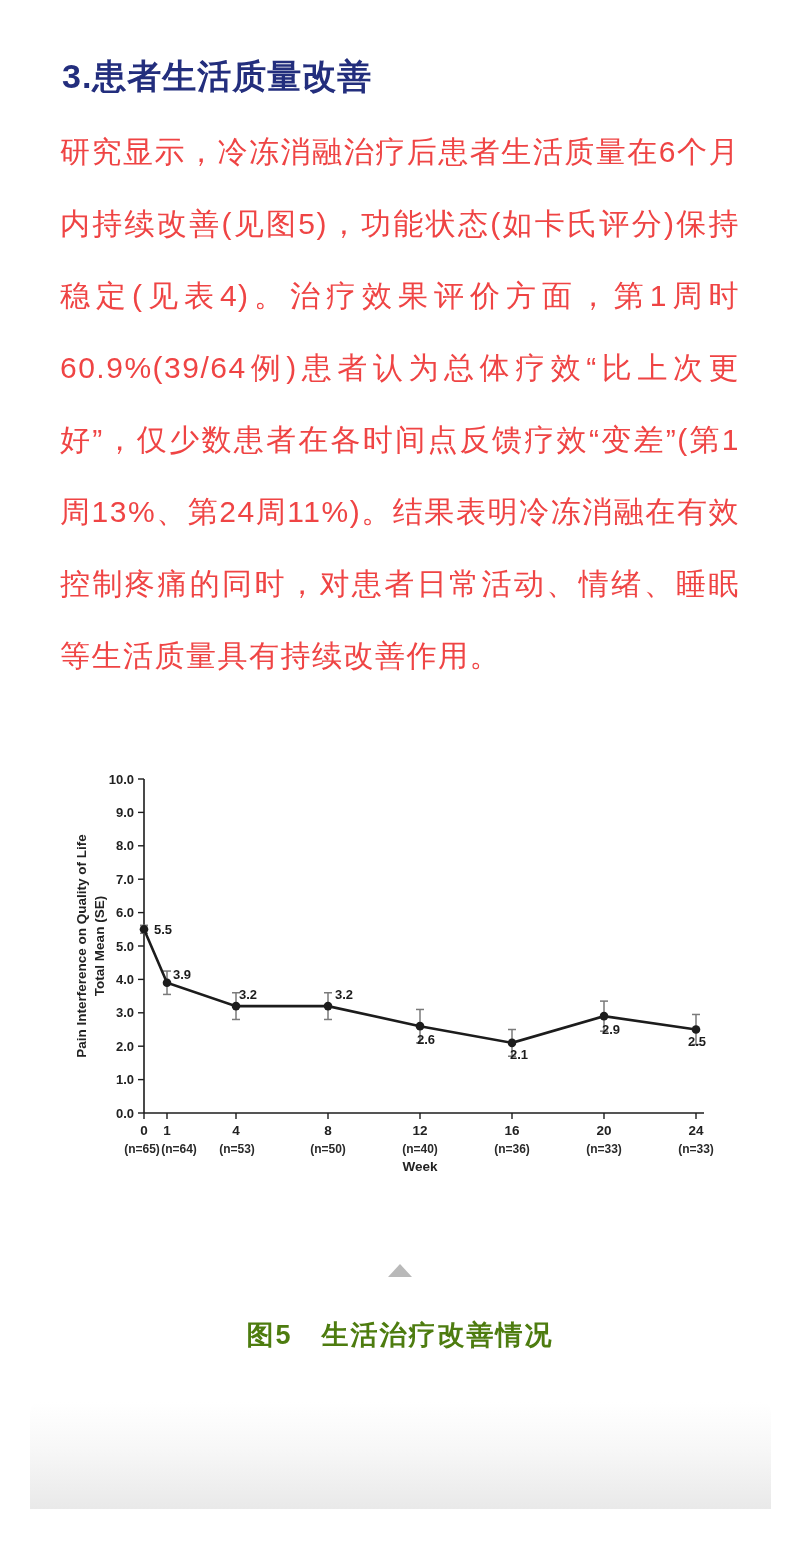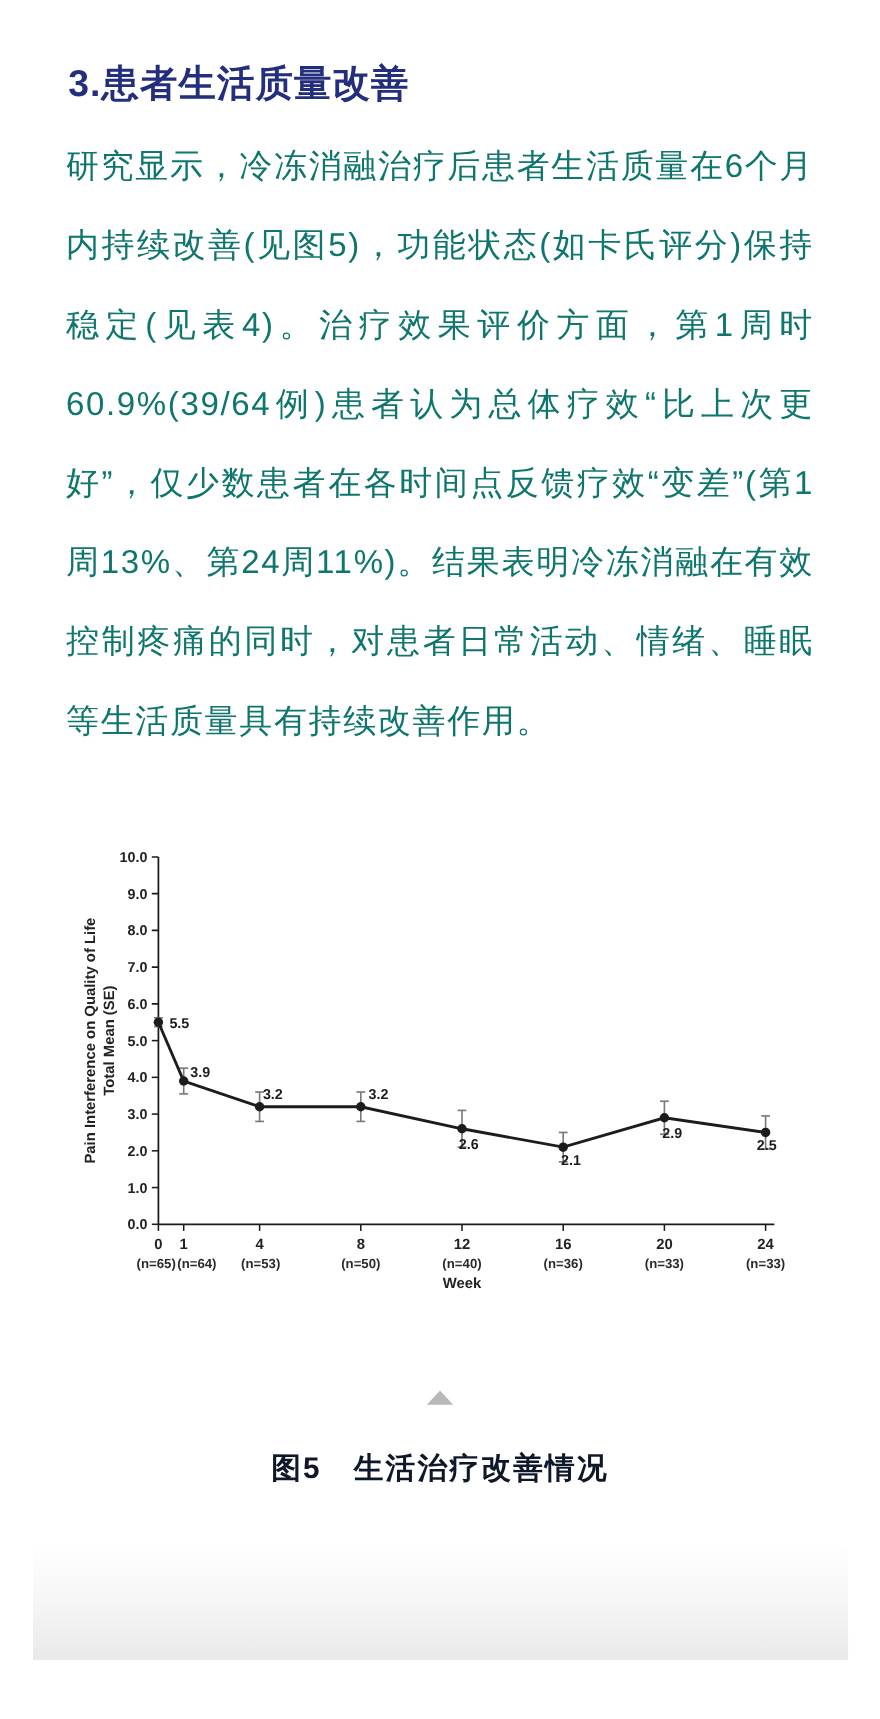--- a/index.html
+++ b/index.html
@@ -18,21 +18,21 @@
     font-weight:700;
     color:#232e7d;
     letter-spacing:1px;
     line-height:48px;
   }
   .body-paragraph {
     margin:16px 60px 0 60px;
     width:680px;
     font-size:30px;
     line-height:72px;
-    color:#0f766e;
+    color:#ef4444;
     letter-spacing:1.5px;
     text-align:justify;
     text-justify:inter-character;
   }
   .figure-block {
     margin:55px 0 0 60px;
     width:680px; height:440px;
   }
   .figure-block svg { display:block; }
   .tick   { font:700 13px "Liberation Sans","DejaVu Sans",sans-serif; fill:#222222; }
@@ -50,21 +50,21 @@
     border-left:12px solid transparent;
     border-right:12px solid transparent;
     border-bottom:13px solid #b9b9b9;
     cursor:pointer;
   }
   .figure-caption {
     margin-top:40px;
     text-align:center;
     font-size:27px;
     font-weight:600;
-    color:#0f172a;
+    color:#4d7c0f;
     letter-spacing:2px;
     line-height:36px;
   }
   .bottom-card {
     position:absolute;
     left:30px; top:1402px;
     width:741px; height:107px;
     border-radius:10px 10px 0 0;
     background:linear-gradient(180deg,#ffffff 0%,#f7f7f7 45%,#e9e9e9 100%);
   }

